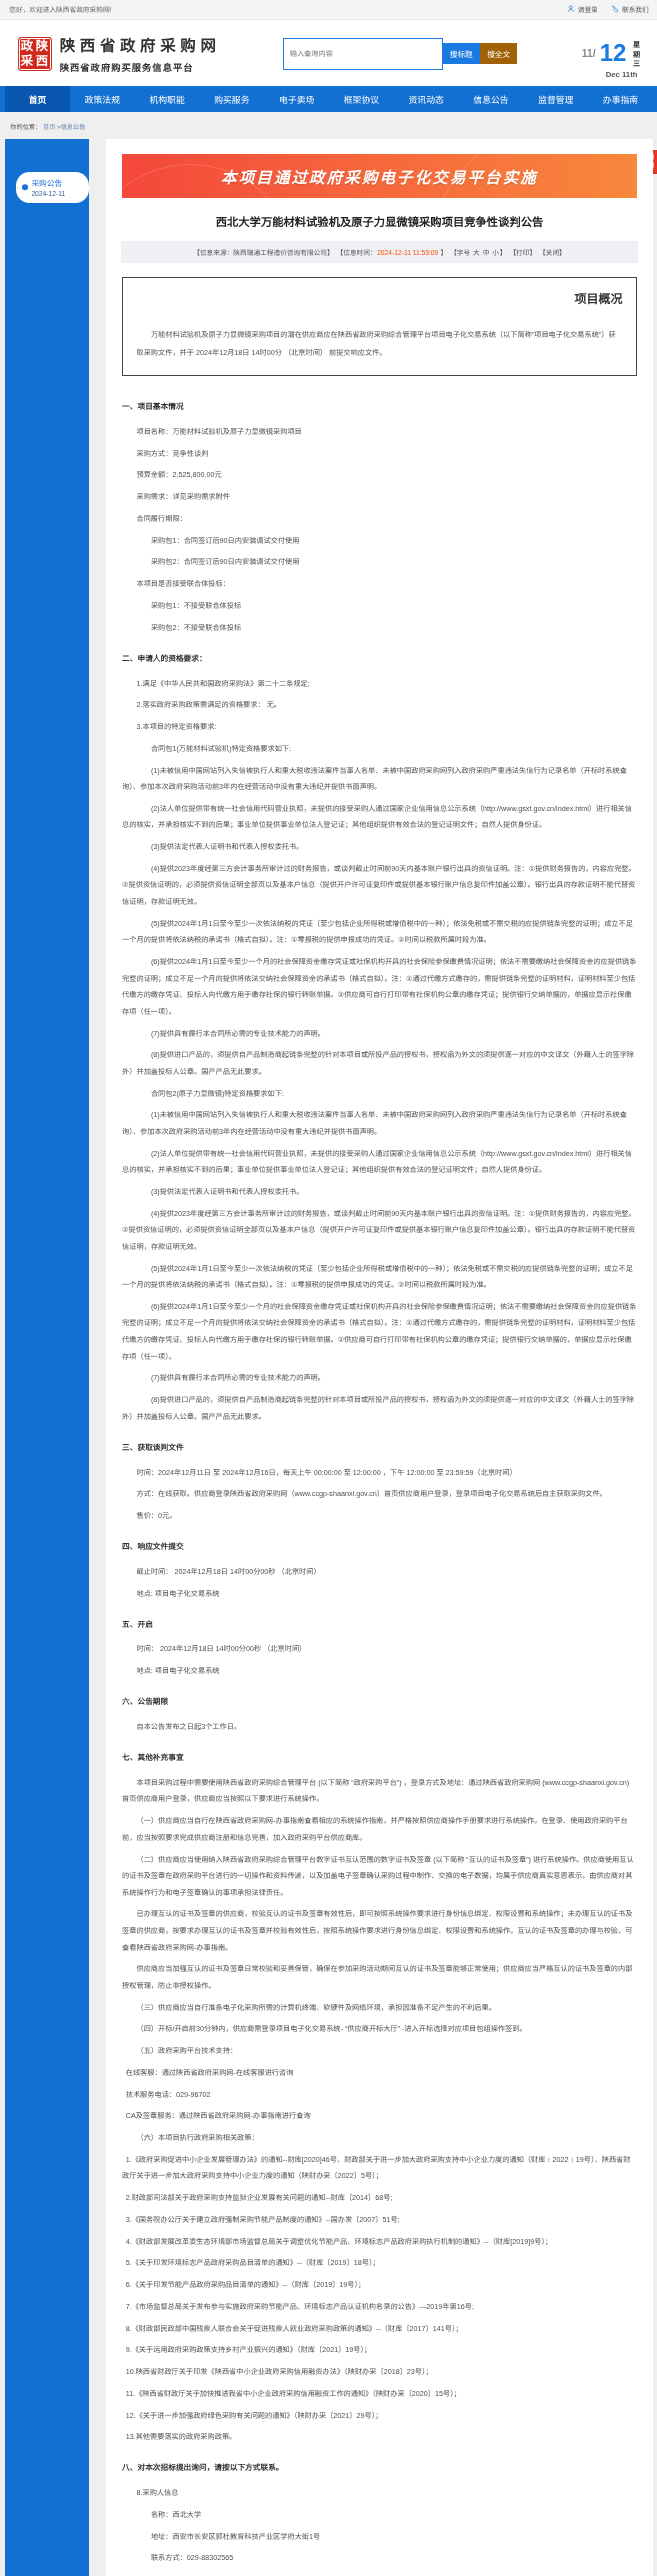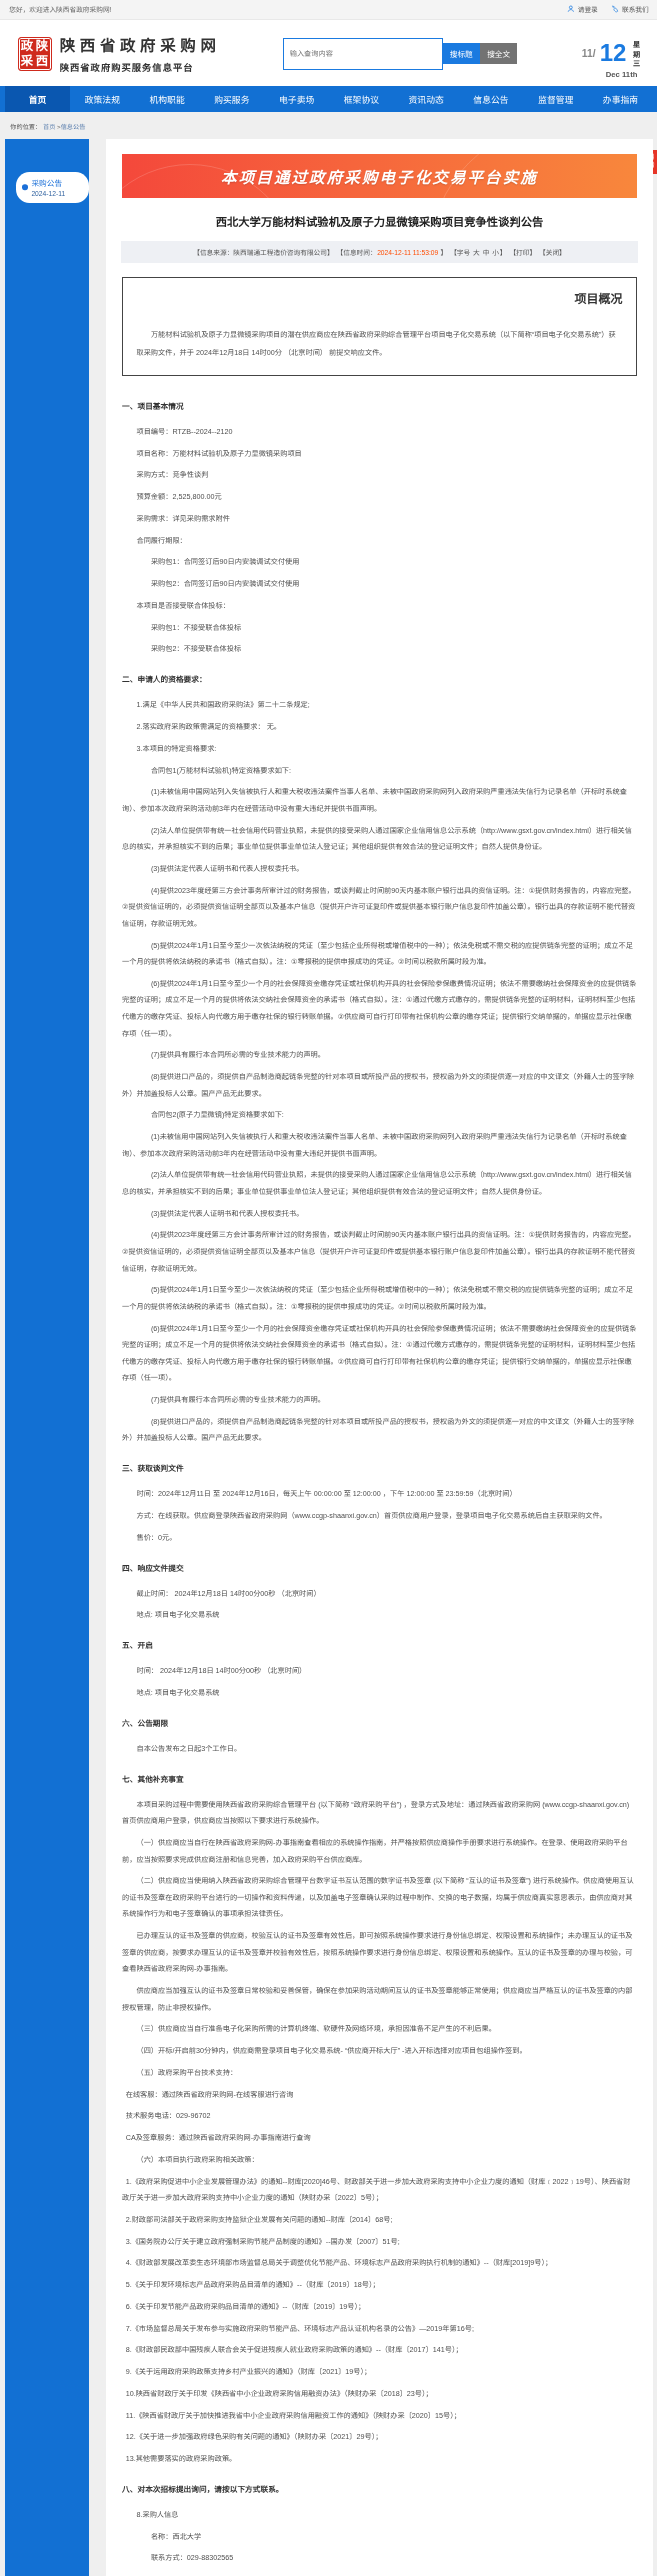--- a/index.html
+++ b/index.html
@@ -16,21 +16,21 @@
   
   .header { background:#fff; padding:13.4px 17.5px 11.3px; display:flex; align-items:center; }
   .logo-box { width:34px; height:34px; background:#cf2a1d; border:1.5px solid #cf2a1d; border-radius:3.1px; display:grid; grid-template-columns:1fr 1fr; color:#fff; font-weight:bold; font-size:12.4px; line-height:15.5px; text-align:center; padding:1px; box-shadow:inset 0 0 0 1px #fff; }
   .site-names { margin-left:8.2px; }
   .site-title { font-size:15.5px; font-weight:bold; color:#333; letter-spacing:4.6px; }
   .site-sub { font-size:9.3px; font-weight:bold; color:#333; letter-spacing:1px; margin-top:5.2px; }
   .search-wrap { margin-left:62px; display:flex; align-items:center; }
   .search-input { width:160px; height:32px; border:1px solid #1a7ae0; padding:0 6.2px; font-size:7.2px; color:#333; outline:none; }
   .search-btn { height:20.6px; padding:0 7.2px; border:none; color:#fff; font-size:7.7px; cursor:pointer; }
   .btn-title { background:#1a7ae0; }
-  .btn-full { background:#737373; }
+  .btn-full { background:#a16207; }
   .date-box { margin-left:auto; display:flex; align-items:flex-start; gap:4.1px; padding-top:2.1px; }
   .date-md { font-size:10.3px; color:#888; font-weight:bold; margin-top:7.2px; }
   .date-day { font-size:24px; color:#1a7ae0; font-weight:bold; line-height:1; }
   .date-col { display:flex; flex-direction:column; align-items:center; }
   .date-week { writing-mode:vertical-rl; font-size:7.2px; color:#333; font-weight:bold; letter-spacing:2.1px; }
 
   
   .nav { background:#1270d3; height:26px; display:flex; align-items:stretch; padding:0 5.2px; }
   .nav-item { flex:1; display:flex; align-items:center; justify-content:center; color:#fff; font-size:8.8px; cursor:pointer; }
   .nav-item.active { background:#0a57b0; font-weight:bold; }
@@ -168,21 +168,20 @@
       <span class="seg" data-interactable="true">【关闭】</span>
     </div>
 
     <div class="overview" data-interactable="false">
       <div class="ov-head" data-interactable="false">项目概况</div>
       <div class="ov-text" data-interactable="false">万能材料试验机及原子力显微镜采购项目的潜在供应商应在陕西省政府采购综合管理平台项目电子化交易系统（以下简称“项目电子化交易系统”）获取采购文件，并于 2024年12月18日 14时00分 （北京时间） 前提交响应文件。</div>
     </div>
 
     <div class="body-wrap" data-interactable="false" id="article-body">
         <div class="line h" data-interactable="false">一、项目基本情况</div>
-        <div class="line p" data-interactable="false">项目编号：RTZB--2024--2120</div>
         <div class="line p" data-interactable="false">项目名称：万能材料试验机及原子力显微镜采购项目</div>
         <div class="line p" data-interactable="false">采购方式：竞争性谈判</div>
         <div class="line p" data-interactable="false">预算金额：2,525,800.00元</div>
         <div class="line p" data-interactable="false">采购需求：详见采购需求附件</div>
         <div class="line p" data-interactable="false">合同履行期限：</div>
         <div class="line p2" data-interactable="false">采购包1：合同签订后90日内安装调试交付使用</div>
         <div class="line p2" data-interactable="false">采购包2：合同签订后90日内安装调试交付使用</div>
         <div class="line p" data-interactable="false">本项目是否接受联合体投标：</div>
         <div class="line p2" data-interactable="false">采购包1：不接受联合体投标</div>
         <div class="line p2" data-interactable="false">采购包2：不接受联合体投标</div>
@@ -242,18 +241,19 @@
         <div class="line p0" data-interactable="false">7.《市场监督总局关于发布参与实施政府采购节能产品、环境标志产品认证机构名录的公告》—2019年第16号;</div>
         <div class="line p0" data-interactable="false">8.《财政部民政部中国残疾人联合会关于促进残疾人就业政府采购政策的通知》--（财库〔2017〕141号）；</div>
         <div class="line p0" data-interactable="false">9.《关于运用政府采购政策支持乡村产业振兴的通知》（财库〔2021〕19号）；</div>
         <div class="line p0" data-interactable="false">10.陕西省财政厅关于印发《陕西省中小企业政府采购信用融资办法》（陕财办采〔2018〕23号）；</div>
         <div class="line p0" data-interactable="false">11.《陕西省财政厅关于加快推进我省中小企业政府采购信用融资工作的通知》（陕财办采〔2020〕15号）；</div>
         <div class="line p0" data-interactable="false">12.《关于进一步加强政府绿色采购有关问题的通知》（陕财办采〔2021〕29号）；</div>
         <div class="line p0" data-interactable="false">13.其他需要落实的政府采购政策。</div>
         <div class="line h" data-interactable="false">八、对本次招标提出询问，请按以下方式联系。</div>
         <div class="line p" data-interactable="false">8.采购人信息</div>
         <div class="line p2" data-interactable="false">名称：西北大学</div>
+        <div class="line p2" data-interactable="false">地址：西安市长安区郭杜教育科技产业区学府大街1号</div>
         <div class="line p2" data-interactable="false">联系方式：029-88302565</div>
       </div>
 
   </div>
 </div>
 
 
 </body></html>

